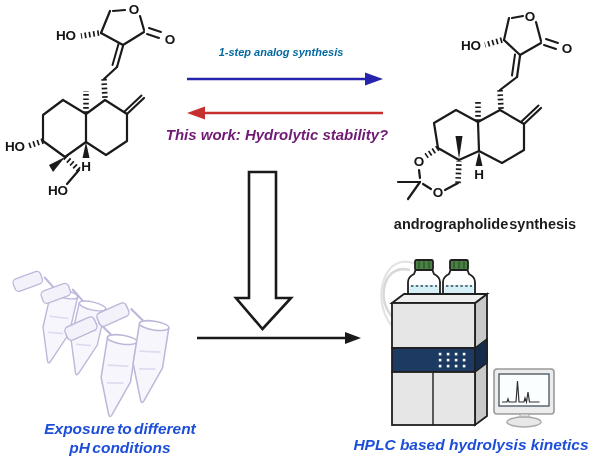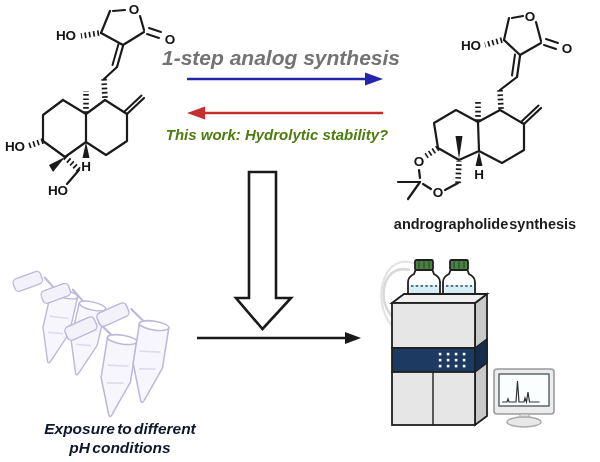--- a/index.html
+++ b/index.html
@@ -1,19 +1,19 @@
 <!DOCTYPE html>
 <html><head>
 <meta charset="utf-8">
 <style>
   html,body{margin:0;padding:0;background:#ffffff;}
   #abstract{position:relative;width:600px;height:462px;background:#ffffff;overflow:hidden;
             font-family:"Liberation Sans",sans-serif;}
   .abs{position:absolute;}
-  .cap{font-weight:bold;font-style:italic;color:#0f172a;text-align:center;}
+  .cap{font-weight:bold;font-style:italic;color:#1d4ed8;text-align:center;}
   .mol-label{font-weight:bold;color:#1c1c1c;text-align:center;font-style:normal;}
   .bond{stroke:#1a1a1a;stroke-width:2.2;fill:none;stroke-linecap:round;stroke-linejoin:round;}
   .bond-thin{stroke:#1a1a1a;stroke-width:2;fill:none;stroke-linecap:round;}
   .hash{stroke:#1a1a1a;stroke-width:5.6;stroke-dasharray:1.7 2.6;fill:none;stroke-linecap:butt;}
   .wedge{fill:#1a1a1a;stroke:none;}
   .atom{font:600 13.5px "Liberation Sans",sans-serif;fill:#141414;text-anchor:middle;}
   .tubefill{fill:#f7f6fd;stroke:#bcb8da;stroke-width:1.4;}
   .tubecap{fill:#f3f2fb;stroke:#bcb8da;stroke-width:1.3;}
   .gradline{stroke:#dedbee;stroke-width:1.6;}
   .inst{stroke:#1f1f1f;stroke-width:1.8;}
@@ -101,30 +101,30 @@
       <line class="bond" x1="42" y1="182" x2="20" y2="182"></line>
       <line class="bond" x1="42" y1="182" x2="30" y2="199"></line>
       <line class="bond" x1="45" y1="184" x2="53" y2="189"></line>
       <text class="atom" x="60" y="197">O</text>
       <line class="bond" x1="67" y1="190" x2="80" y2="183"></line>
       <line class="hash" x1="80" y1="183" x2="81" y2="161"></line>
     </g>
   </svg>
   <div class="abs mol-label" style="left:375px;top:216px;width:220px;font-size:14.5px;word-spacing:-3px;">andrographolide synthesis</div>
 
-  <div class="abs cap" style="left:161px;top:46px;width:240px;font-size:21px;color:#737373;">1-step analog synthesis</div>
+  <div class="abs cap" style="left:161px;top:46px;width:240px;font-size:11px;color:#0369a1;">1-step analog synthesis</div>
   <svg class="abs" style="left:185px;top:70px;" width="200" height="18" viewBox="0 0 200 18">
     <line x1="2" y1="9" x2="181" y2="9" stroke="#2424ac" stroke-width="2.6"></line>
     <polygon points="180,2.5 198,9 180,15.5" fill="#2424ac"></polygon>
   </svg>
   <svg class="abs" style="left:185px;top:104px;" width="200" height="18" viewBox="0 0 200 18">
     <line x1="19" y1="9" x2="198" y2="9" stroke="#c62f2f" stroke-width="2.6"></line>
     <polygon points="20,2.5 2,9 20,15.5" fill="#c62f2f"></polygon>
   </svg>
-  <div class="abs cap" style="left:147px;top:126px;width:260px;font-size:15px;color:#4d7c0f;">This work: Hydrolytic stability?</div>
+  <div class="abs cap" style="left:147px;top:126px;width:260px;font-size:15px;color:#701a75;">This work: Hydrolytic stability?</div>
 
   <svg class="abs" style="left:225px;top:168px;" width="80" height="168" viewBox="0 0 80 168">
     <polygon points="24,4 51,4 51,130 66,130 37.5,161 11,130 24,130" fill="#ffffff" stroke="#1a1a1a" stroke-width="2.6" stroke-linejoin="miter"></polygon>
   </svg>
 
   <svg class="abs" style="left:195px;top:328px;" width="170" height="20" viewBox="0 0 170 20">
     <line x1="2" y1="10" x2="151" y2="10" stroke="#1a1a1a" stroke-width="2.6"></line>
     <polygon points="150,4 166,10 150,16" fill="#1a1a1a"></polygon>
   </svg>
 
@@ -203,14 +203,15 @@
     </g>
 
     <g>
       <rect x="116" y="131" width="60" height="45" rx="3" fill="#ececec" stroke="#9a9a9a" stroke-width="1.6"></rect>
       <rect x="121" y="136" width="50" height="32" fill="#fbfeff" stroke="#44515c" stroke-width="1.3"></rect>
       <path d="M124,164 h5 l1,-3 l1,3 h7 l1.5,-21 l1.5,21 h5 l1,-4 l1.5,4 l1.5,-10 l1.5,10 h10" fill="none" stroke="#333333" stroke-width="1.2"></path>
       <rect x="142" y="176" width="9" height="4" fill="#e0e0e0" stroke="#aaaaaa" stroke-width="1"></rect>
       <ellipse cx="146" cy="184" rx="17" ry="5" fill="#e8e8e8" stroke="#aaaaaa" stroke-width="1.4"></ellipse>
     </g>
   </svg>
+  <div class="abs cap" style="left:341px;top:436px;width:260px;font-size:15.5px;">HPLC based hydrolysis kinetics</div>
 
 </div>
 
 </body></html>

